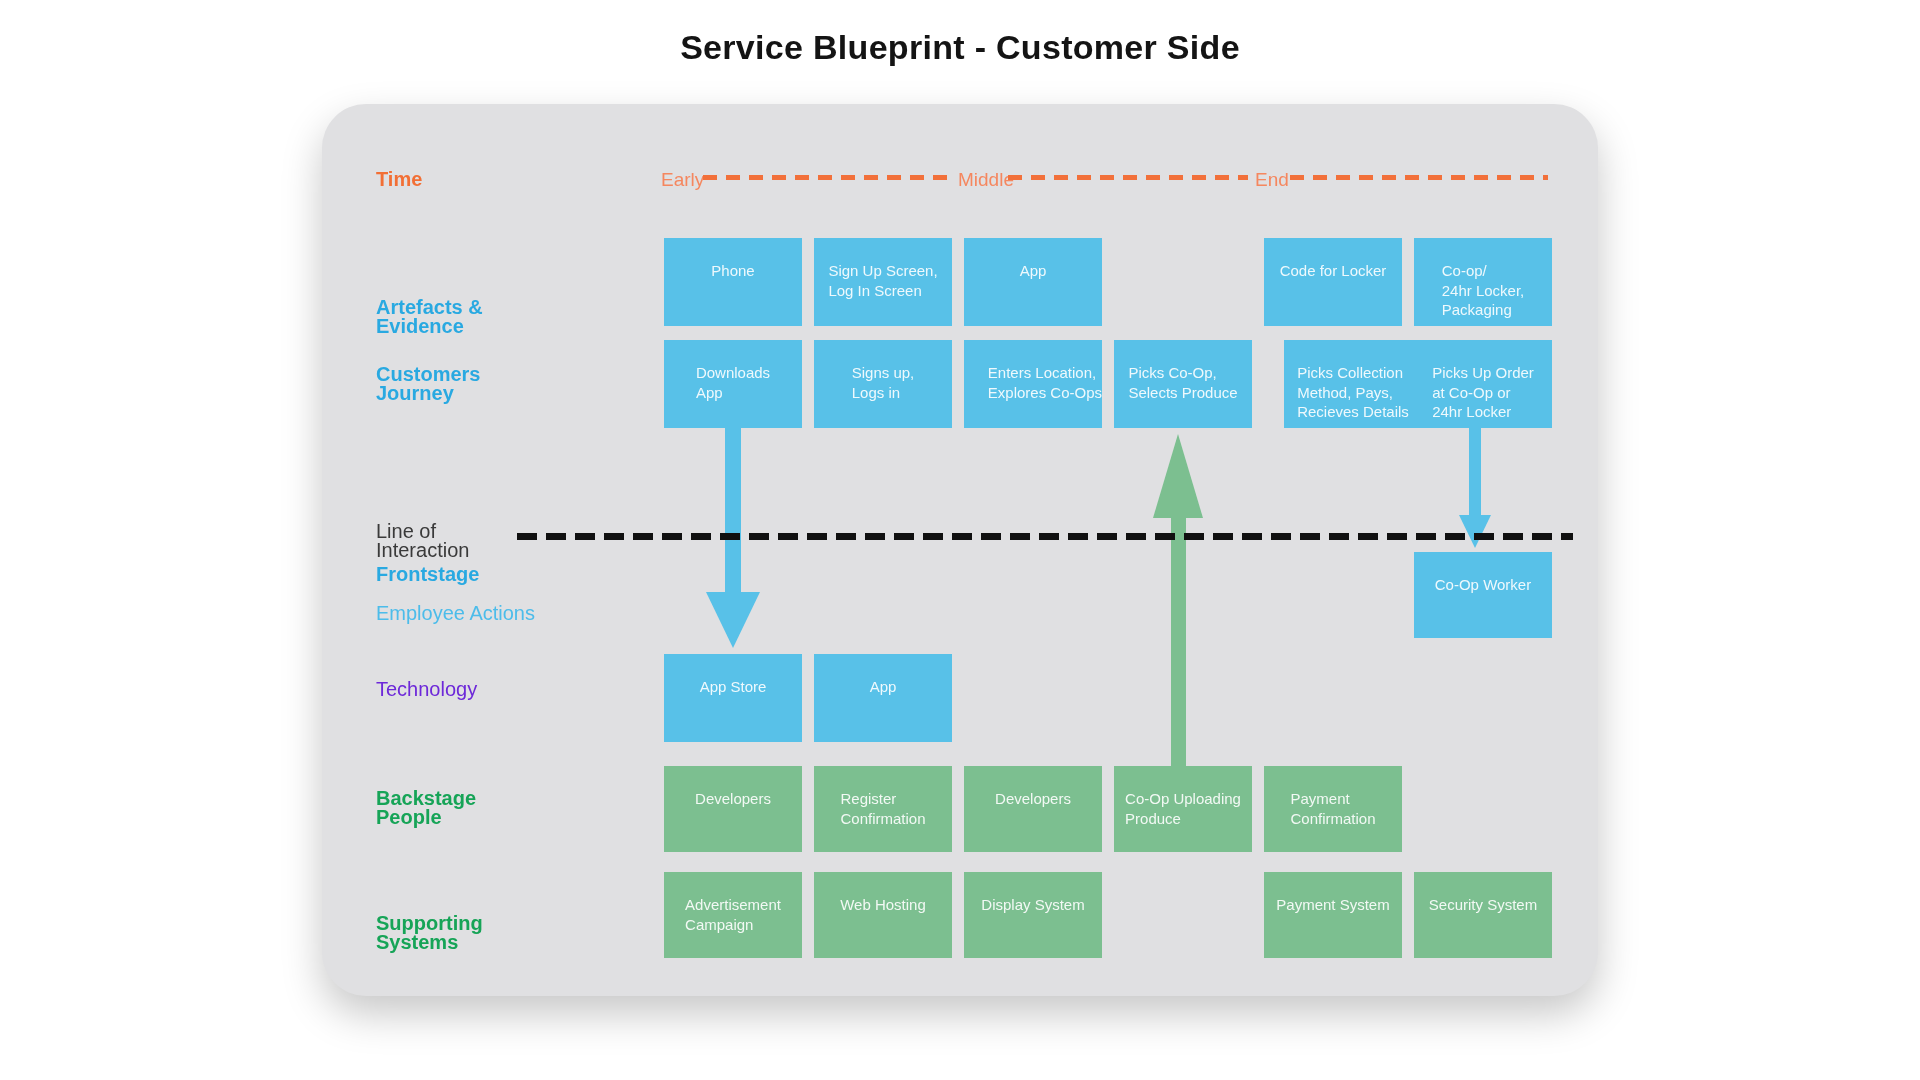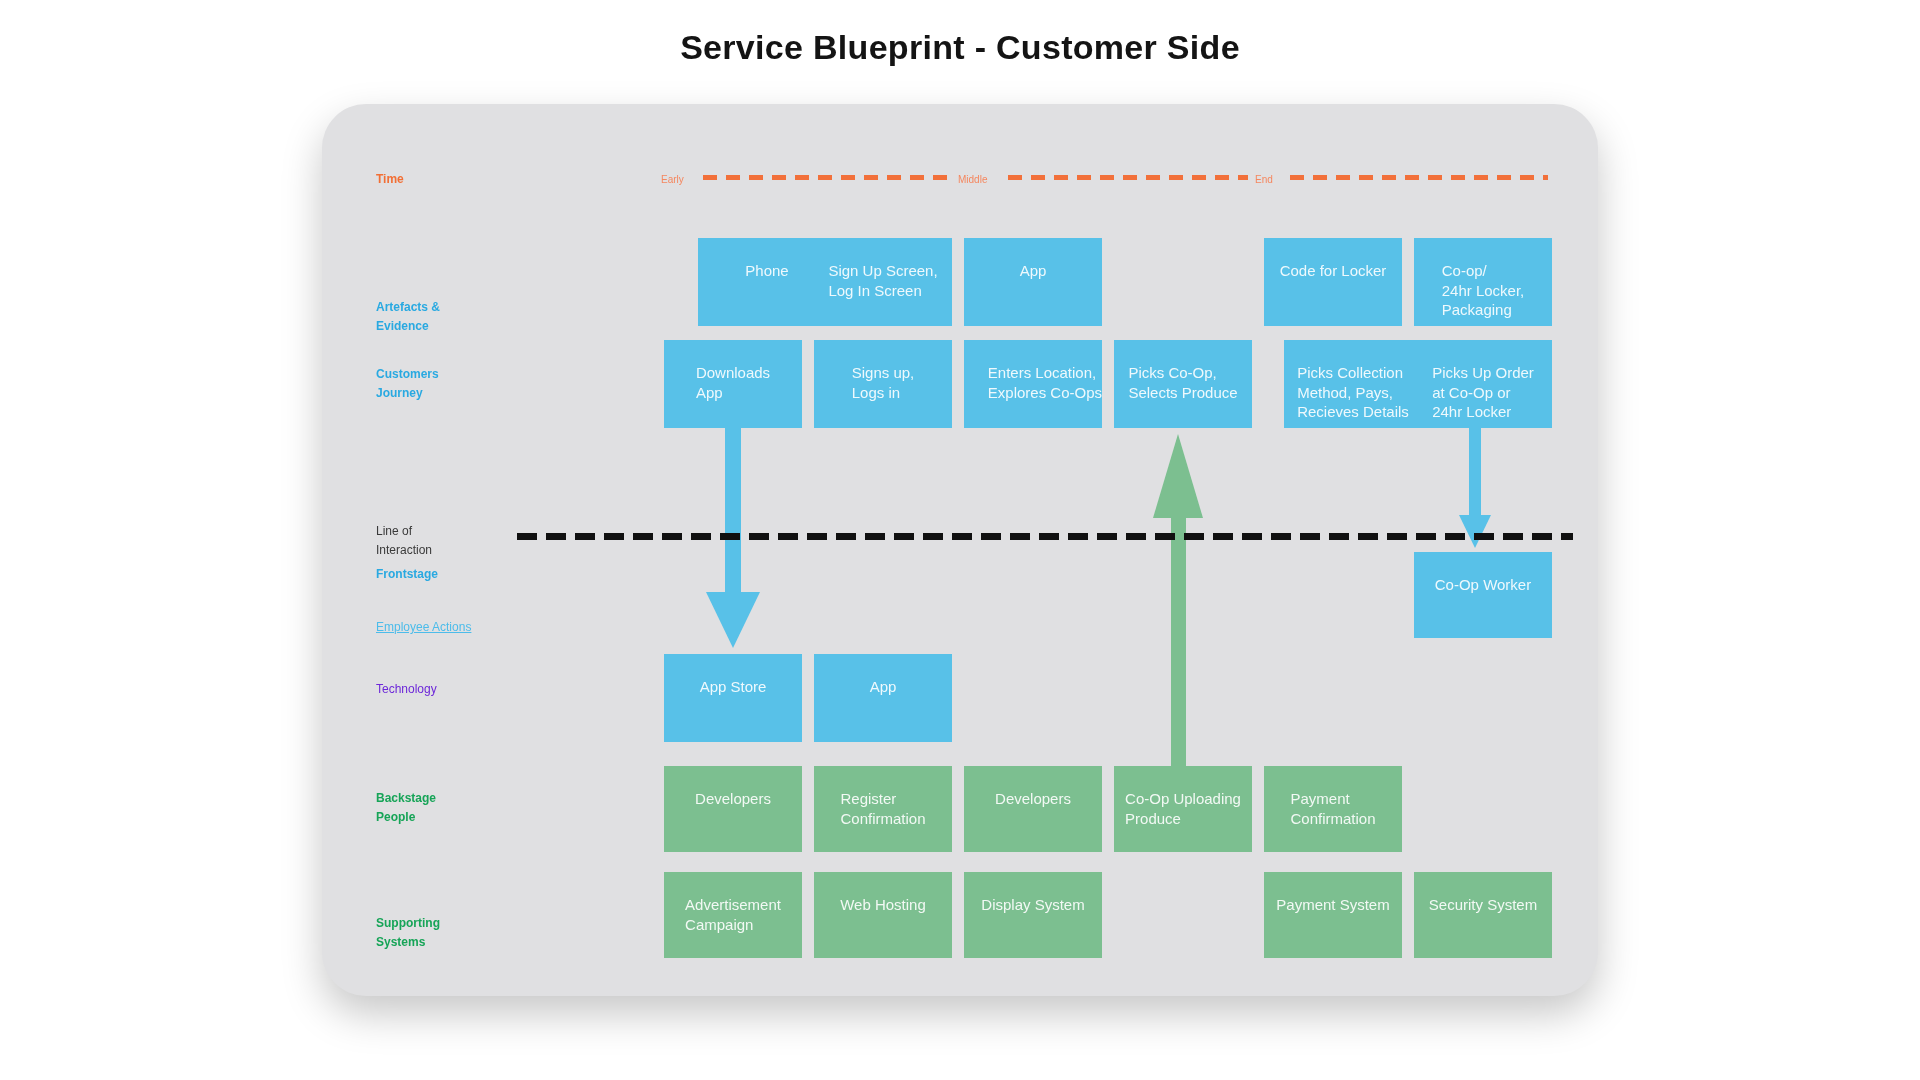--- a/index.html
+++ b/index.html
@@ -2,23 +2,23 @@
 <html style="--dash-orange: #f2703a;"><head>
 <meta charset="utf-8">
 <style>
   html,body{margin:0;padding:0;background:#ffffff;}
   body{width:1920px;height:1080px;font-family:"Liberation Sans",sans-serif;-webkit-font-smoothing:antialiased;}
   .stage{position:relative;width:1669px;height:1080px;overflow:hidden;}
   .title{position:absolute;top:28px;left:0;width:1920px;text-align:center;
          font-size:34px;font-weight:bold;color:#141414;letter-spacing:.3px;}
   .panel{position:absolute;left:322px;top:104px;width:1276px;height:892px;
          background:#e0e0e2;border-radius:44px;box-shadow:0 18px 40px rgba(0,0,0,.22);}
-  .lane-label{position:absolute;font-size:12px;line-height:19px;white-space:pre-line;font-weight:bold;z-index:4;}
+  .lane-label{position:absolute;font-size:20px;line-height:19px;white-space:pre-line;font-weight:bold;z-index:4;}
   .lane-label.normal{font-weight:normal;}
-  .time-marker{position:absolute;top:170px;font-size:10px;line-height:19px;z-index:4;}
+  .time-marker{position:absolute;top:170px;font-size:19px;line-height:19px;z-index:4;}
   .time-dash{position:absolute;top:175px;height:5px;z-index:4;
       background:repeating-linear-gradient(90deg,var(--dash-orange) 0,var(--dash-orange) 14px,transparent 14px,transparent 23px);}
   .box{position:absolute;width:138px;display:flex;justify-content:center;align-items:flex-start;
        padding-top:23px;box-sizing:border-box;z-index:1;}
   .box .txt{font-size:15px;line-height:19.5px;color:rgba(255,255,255,.9);
             white-space:pre-line;text-align:left;max-width:122px;}
   .loi-line{position:absolute;left:517px;top:533px;width:1056px;height:7px;z-index:3;
       background:repeating-linear-gradient(90deg,#101010 0,#101010 20px,transparent 20px,transparent 29px);}
   .arrow-shaft{position:absolute;z-index:2;}
   .arrow-head{position:absolute;width:0;height:0;z-index:2;}
@@ -32,36 +32,36 @@
   <div class="panel" style="background: rgb(224, 224, 226);"></div>
 
   <div class="lane-label" id="lbl-time" style="left: 376px; top: 170px; color: rgb(242, 111, 53);">Time</div>
   <div class="lane-label" id="lbl-artefacts" style="left: 376px; top: 260px; color: rgb(41, 169, 225); margin-top: 38px;">Artefacts &amp;
 Evidence</div>
   <div class="lane-label" id="lbl-journey" style="left: 376px; top: 365px; color: rgb(41, 169, 225);">Customers
 Journey</div>
   <div class="lane-label normal" id="lbl-loi" style="left: 376px; top: 522px; color: rgb(58, 58, 58);">Line of
 Interaction</div>
   <div class="lane-label" id="lbl-frontstage" style="left: 376px; top: 565px; color: rgb(41, 169, 225);">Frontstage</div>
-  <div class="lane-label normal" id="lbl-empl" style="left: 376px; top: 618px; color: rgb(76, 188, 234); text-decoration: underline;">Employee Actions</div>
+  <div class="lane-label normal" id="lbl-empl" style="left: 376px; top: 604px; color: rgb(76, 188, 234);">Employee Actions</div>
   <div class="lane-label normal" id="lbl-tech" style="left: 376px; top: 680px; color: #6d28d9;">Technology</div>
   <div class="lane-label" id="lbl-backstage" style="left: 376px; top: 789px; color: rgb(22, 164, 87);">Backstage
 People</div>
   <div class="lane-label" id="lbl-supporting" style="left: 376px; top: 914px; color: rgb(22, 164, 87);">Supporting
 Systems</div>
 
   <span class="time-marker" style="left: 661px; color: rgb(245, 135, 95);">Early</span>
   <span class="time-marker" style="left: 958px; color: rgb(245, 135, 95);">Middle</span>
   <span class="time-marker" style="left: 1255px; color: rgb(245, 135, 95);">End</span>
   <div class="time-dash" style="left:703px;width:245px;"></div>
   <div class="time-dash" style="left:1008px;width:240px;"></div>
   <div class="time-dash" style="left:1290px;width:258px;"></div>
 
   <div id="boxes">
-      <div class="box" style="left: 664px; top: 238px; height: 88px; background: rgb(88, 193, 232); margin-left: 34px;">
+      <div class="box" style="left: 664px; top: 238px; height: 88px; background: rgb(88, 193, 232);">
         <div class="txt">Phone</div>
       </div>
       <div class="box" style="left: 814px; top: 238px; height: 88px; background: rgb(88, 193, 232);">
         <div class="txt">Sign Up Screen,
 Log In Screen</div>
       </div>
       <div class="box" style="left: 964px; top: 238px; height: 88px; background: rgb(88, 193, 232);">
         <div class="txt">App</div>
       </div>
       <div class="box" style="left: 1264px; top: 238px; height: 88px; background: rgb(88, 193, 232);">

